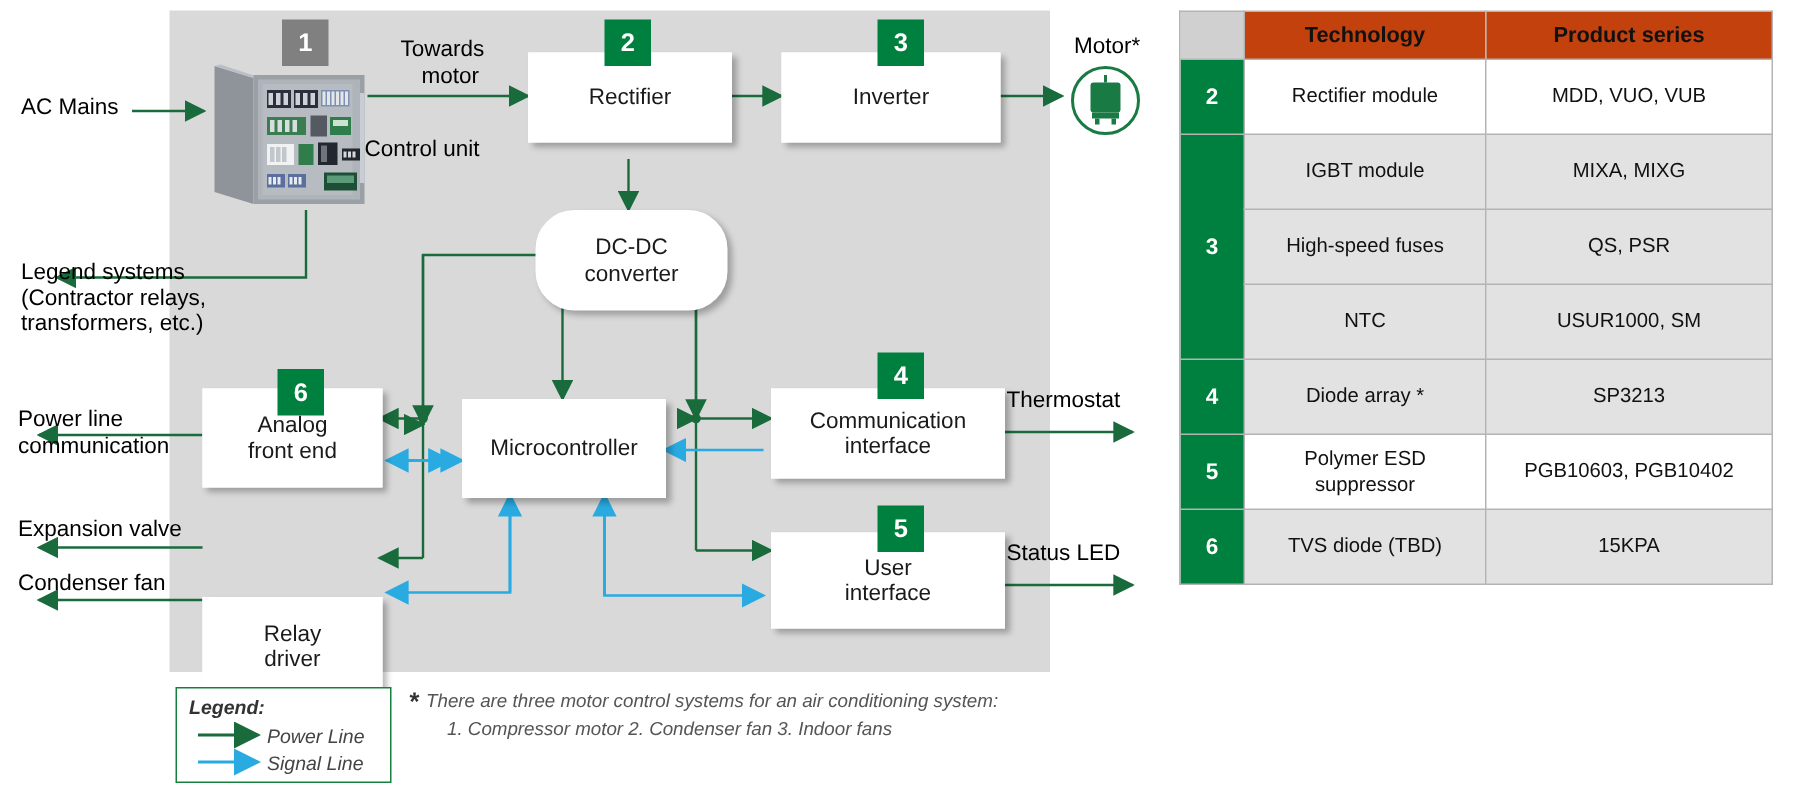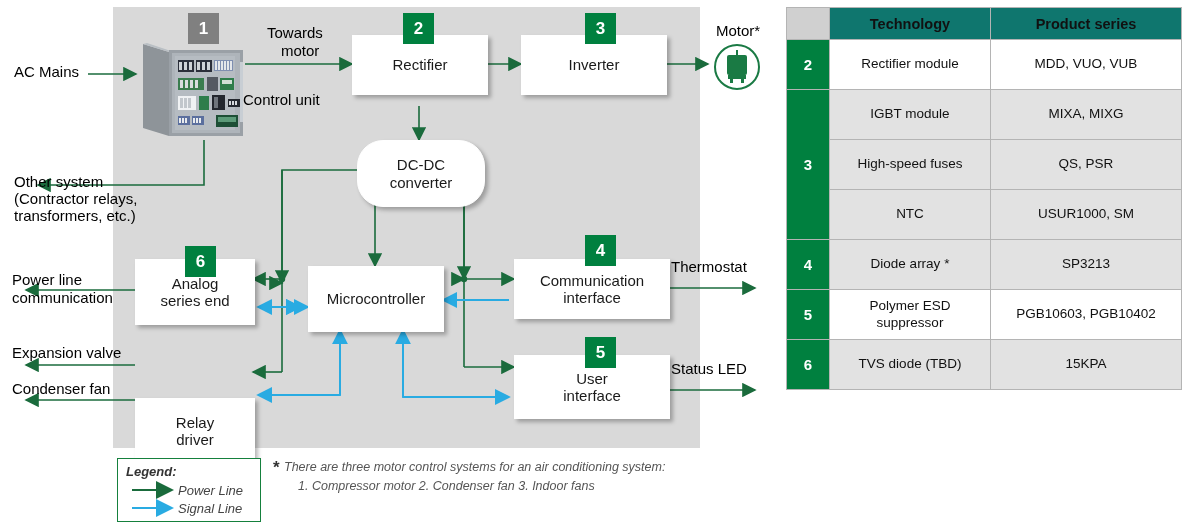--- a/index.html
+++ b/index.html
@@ -38,21 +38,21 @@
 
   .footnote{position:absolute;left:284px;top:458px;width:430px;font-size:12.5px;
             font-style:italic;color:#555;line-height:1.5;z-index:7;}
   .footnote .star{position:absolute;left:-11px;top:-3px;font-size:17px;font-style:normal;
                   color:#333;font-weight:bold;}
 
   
   #tbl{position:absolute;left:786px;top:7px;width:396px;border-collapse:collapse;
        font-size:13.5px;}
   #tbl td,#tbl th{border:1px solid #b4b4b4;padding:0;}
-  #tbl th{background:#0f766e;font-weight:bold;font-size:14.5px;height:31px;color:#111;}
+  #tbl th{background:#c2410c;font-weight:bold;font-size:14.5px;height:31px;color:#111;}
   #tbl .numcell{background:#00803f;color:#ffffff;font-weight:bold;font-size:15px;
                 text-align:center;width:42px;}
   #tbl .cell{text-align:center;height:43px;padding:3px 6px;line-height:1.2;}
   #tbl .white{background:#ffffff;}
   #tbl .shade{background:#e2e2e2;}
   #tbl .corner{background:#d0d0d0;width:42px;}
 </style>
 </head>
 <body>
 
@@ -225,21 +225,21 @@
     </div>
   </div>
 
   <div class="blk" style="left:308px;top:266px;width:134px;height:64px;">
     <span>Microcontroller</span>
   </div>
 
   <div class="blk" style="left:135px;top:259px;width:118px;height:64px;">
     <div>
       <div>Analog</div>
-      <div>series end</div>
+      <div>front end</div>
     </div>
   </div>
 
   <div class="blk" style="left:135px;top:352px;width:118px;height:64px;margin-top:46px;">
     <div>
       <div>Relay</div>
       <div>driver</div>
     </div>
   </div>
 
@@ -268,21 +268,21 @@
     </svg>
   </div>
 
   <div class="lbl" style="left:14px;top:63px;">AC Mains</div>
 
   <div class="lbl" style="left:267px;top:24px;">Towards</div>
   <div class="lbl" style="left:281px;top:42px;">motor</div>
 
   <div class="lbl" style="left:243px;top:91px;text-align:right;">Control unit</div>
 
-  <div class="lbl" style="left:14px;top:173px;">Other system</div>
+  <div class="lbl" style="left:14px;top:173px;">Legend systems</div>
   <div class="lbl" style="left:14px;top:190px;">(Contractor relays,</div>
   <div class="lbl" style="left:14px;top:207px;">transformers, etc.)</div>
 
   <div class="lbl" style="left:716px;top:22px;">Motor*</div>
 
   <div class="lbl" style="left:671px;top:258px;">Thermostat</div>
   <div class="lbl" style="left:671px;top:360px;">Status LED</div>
 
   <div class="lbl" style="left:12px;top:271px;">Power line</div>
   <div class="lbl" style="left:12px;top:289px;">communication</div>

